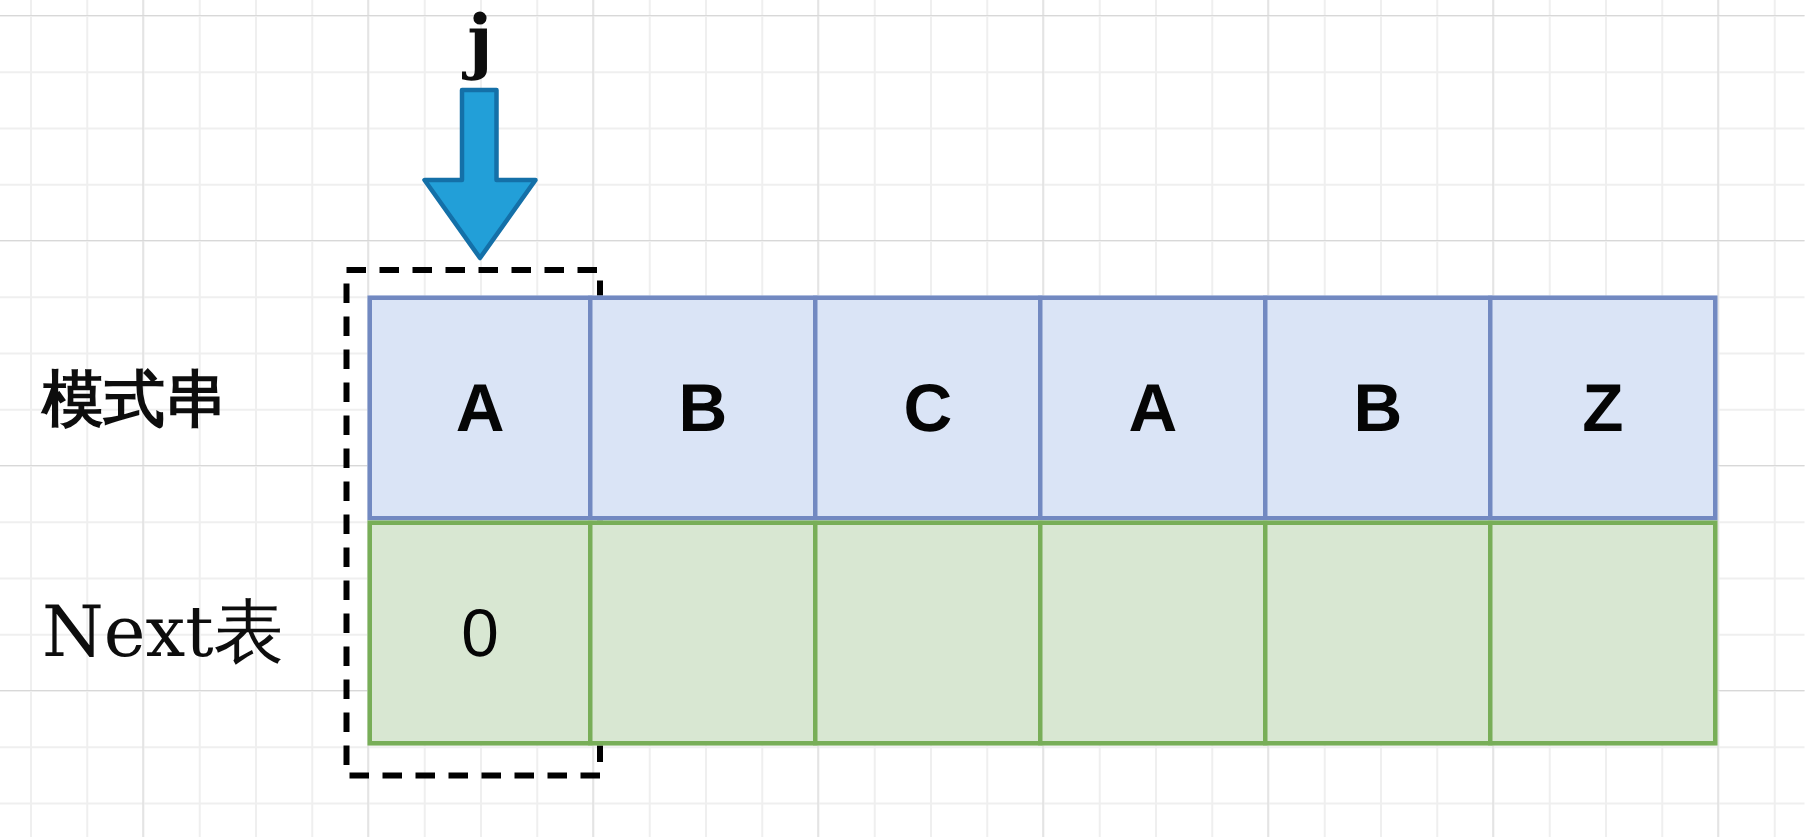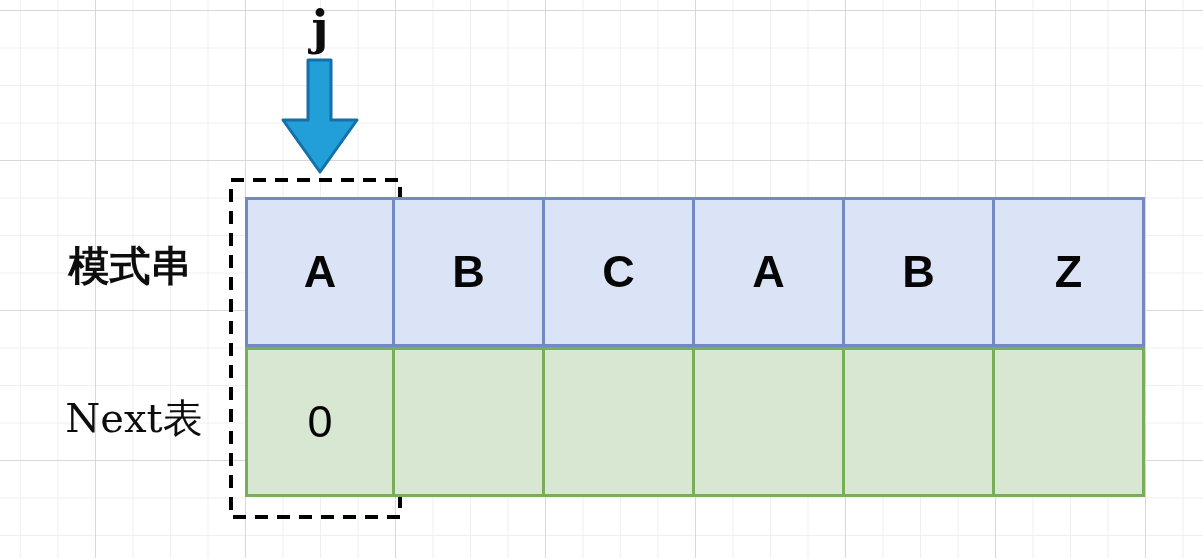--- a/index.html
+++ b/index.html
@@ -32,24 +32,24 @@
   }
   .dashed-box{
     fill:none;
     stroke:var(--dash_color,#000000);
     stroke-width:4;
     stroke-dasharray:13 9;
   }
   .row-label{
     position:absolute;color:#0d0d0d;
     font-family:"DejaVu Serif","Liberation Serif",serif;
-    text-align:center;line-height:1.2;
+    text-align:left;line-height:1.2;
   }
   .pattern-label{left:28px;top:242px;width:204px;font-size:41px;font-weight:600;}
-  .next-label{left:28px;top:394px;width:212px;font-size:40px;font-weight:400;}
+  .next-label{left:28px;top:394px;width:212px;font-size:47px;font-weight:400;}
   .row{position:absolute;left:245px;width:900px;height:150px;display:flex;}
   .pattern-row{top:197px;}
   .next-row{top:347px;}
   .cell{
     box-sizing:border-box;flex:0 0 150px;height:150px;
     display:flex;align-items:center;justify-content:center;
   }
   .cell + .cell{margin-left:-3px;flex-basis:153px;}
   .pattern-cell{
     background:var(--pattern_fill,#dae4f6);

